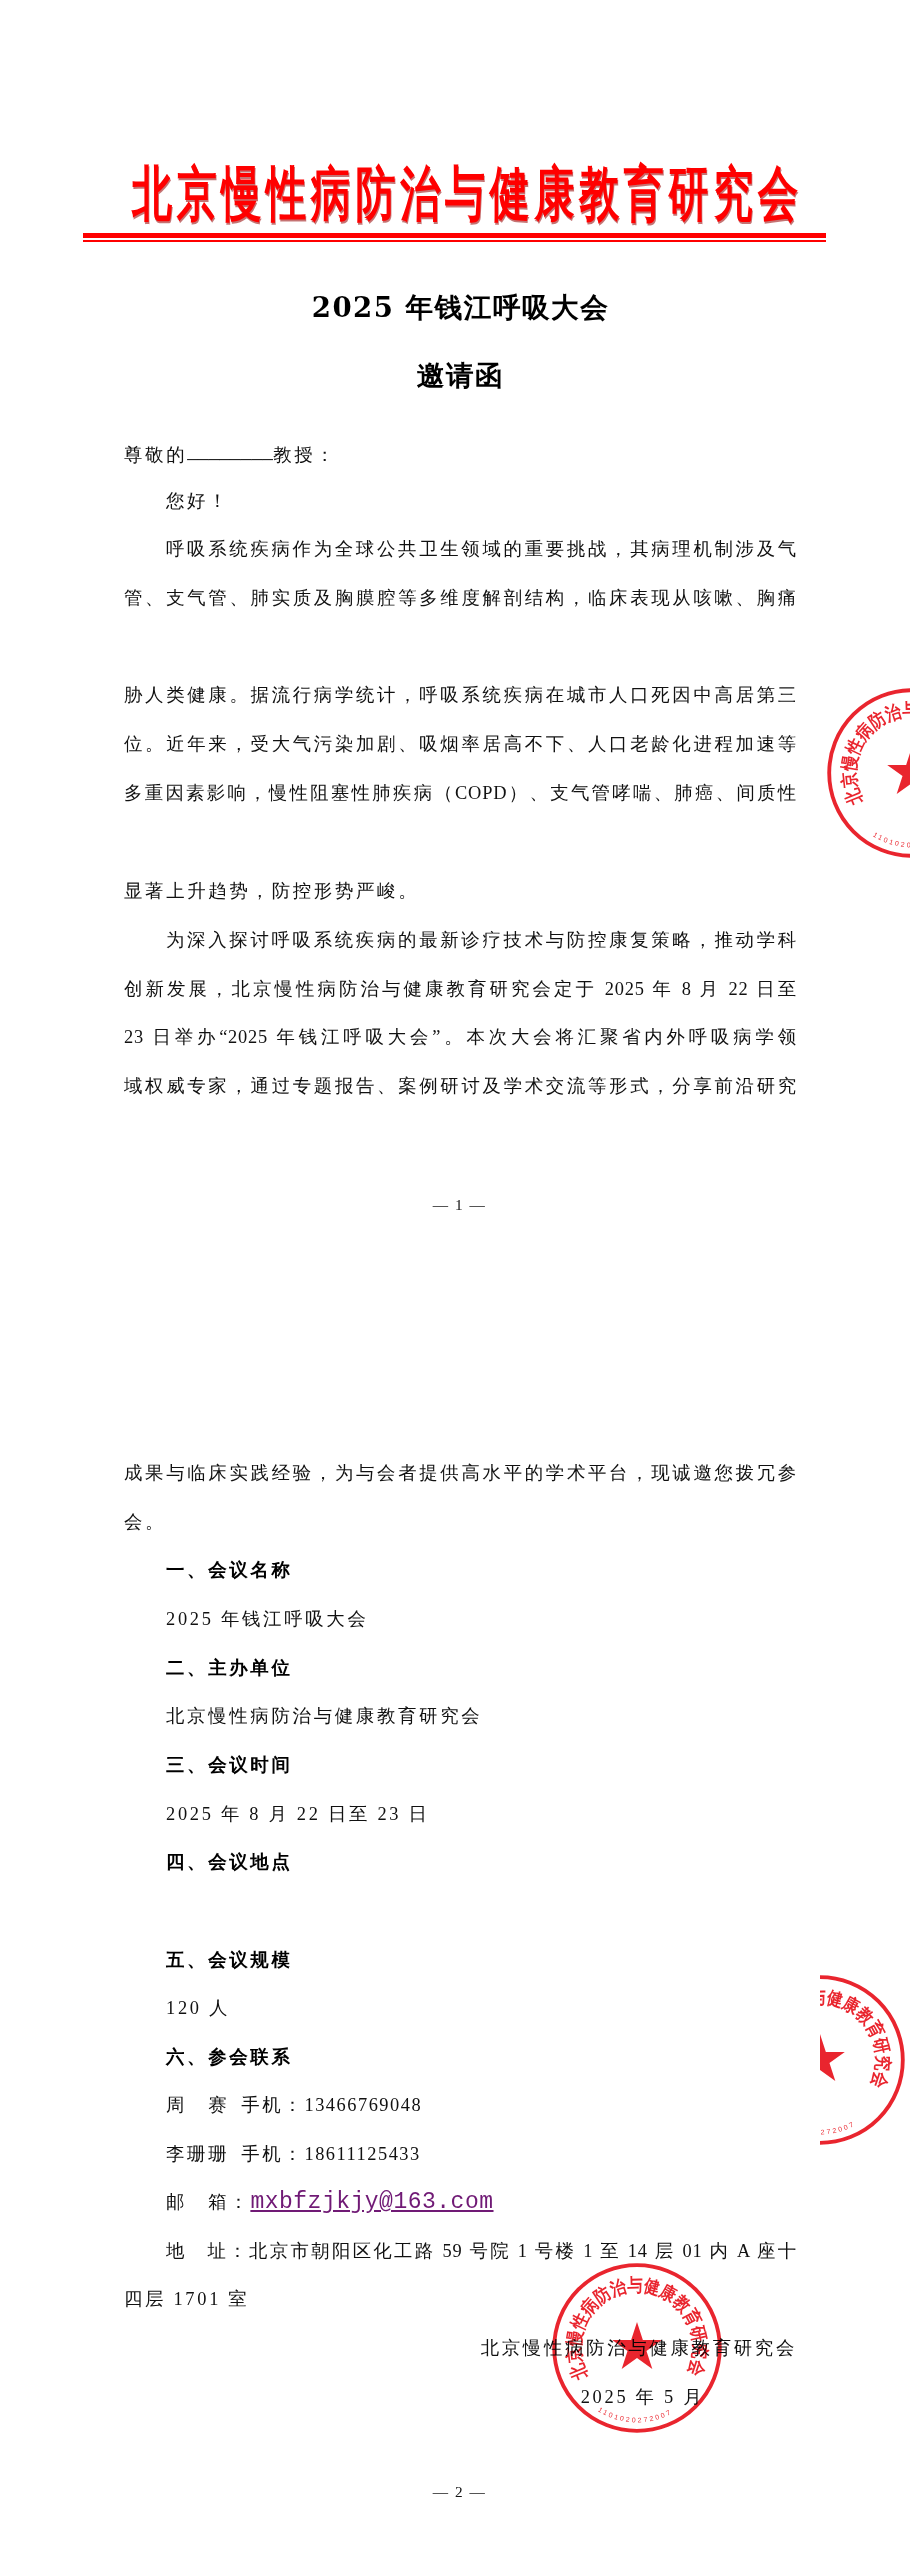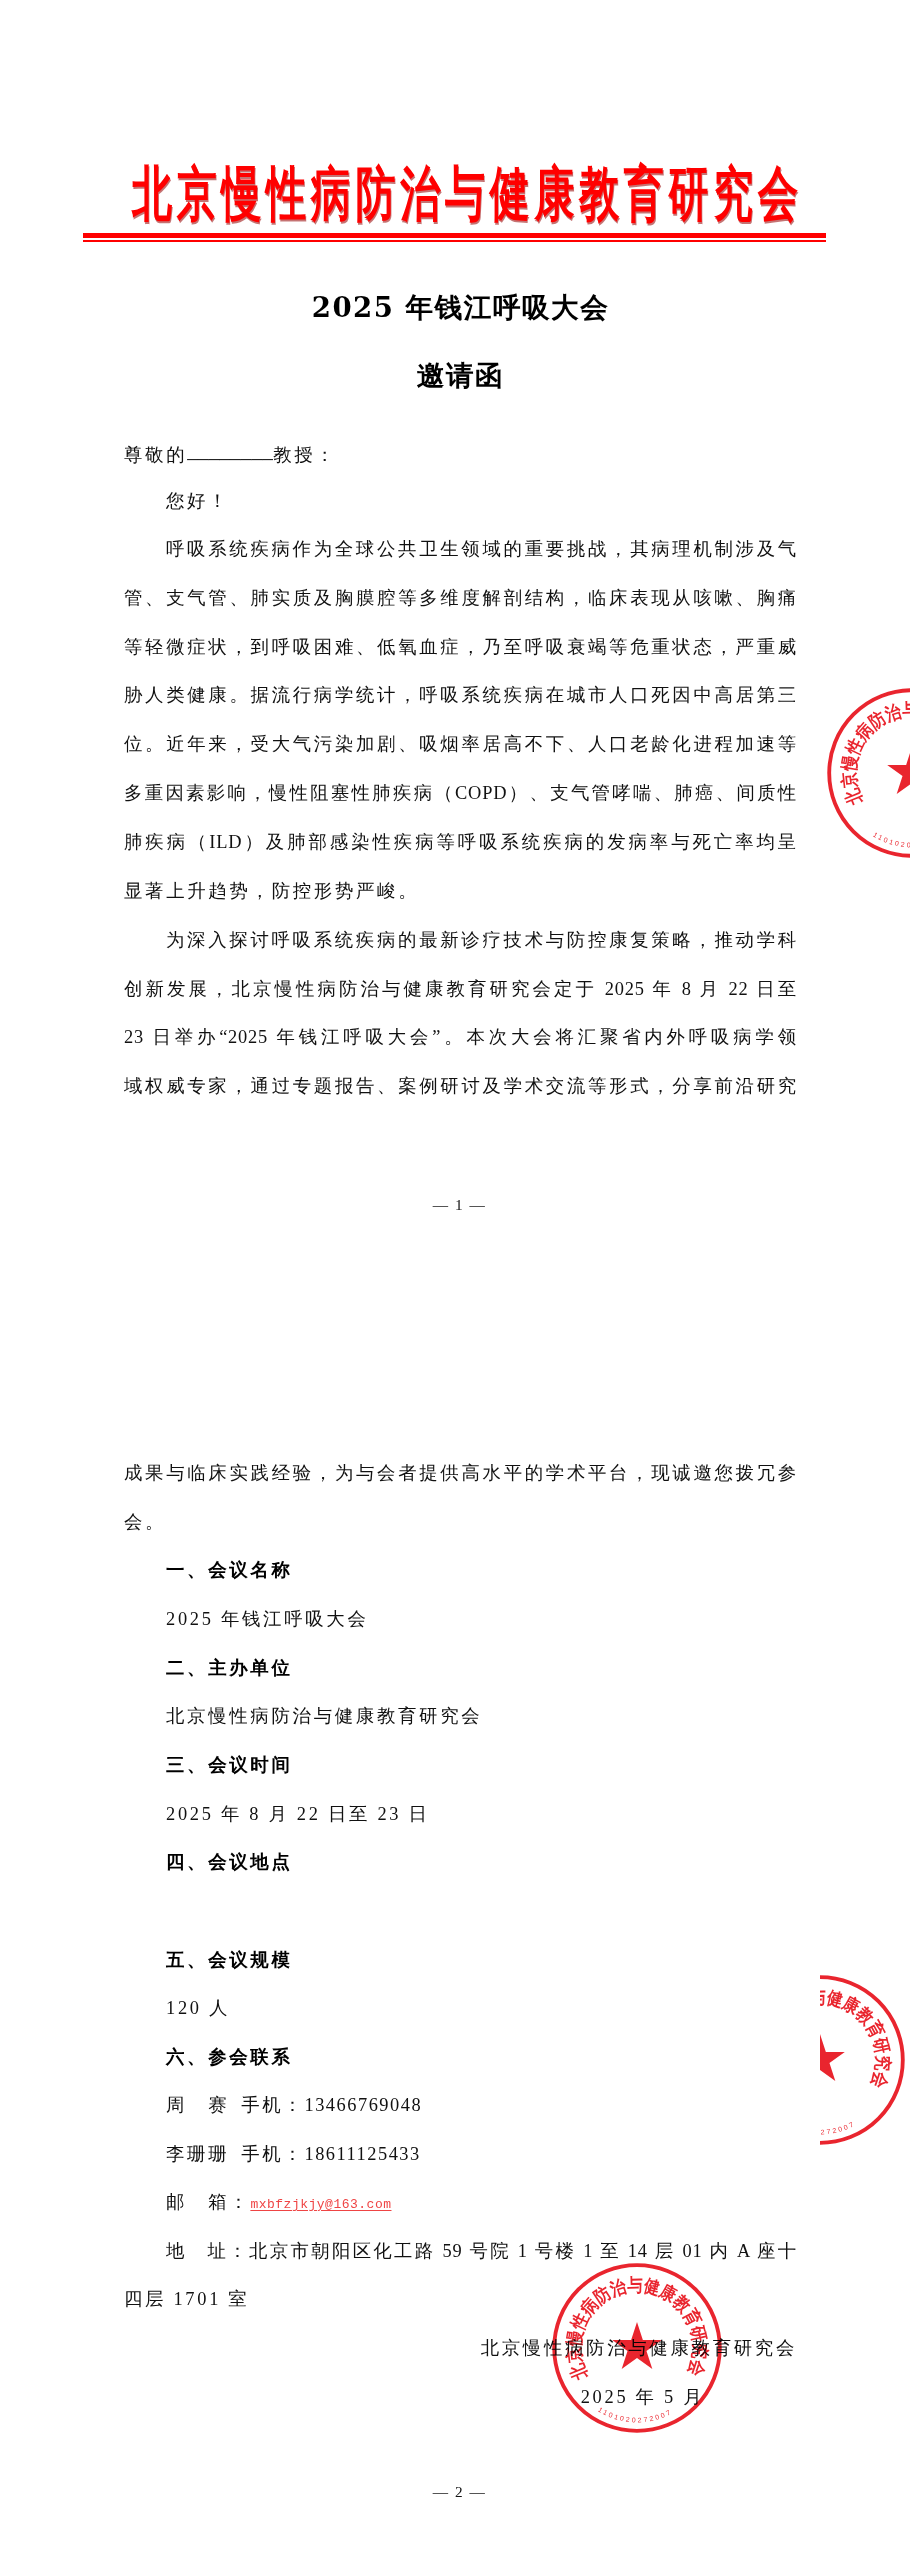--- a/index.html
+++ b/index.html
@@ -44,22 +44,22 @@
     }
     .heading { font-family: Liberation Serif, serif; font-weight: bold; color: #000; }
     .blank {
       display: inline-block; width: 86px; overflow: hidden; vertical-align: baseline;
       font-size: 21.4px; letter-spacing: 0; line-height: 21.4px;
     }
     .name { display: inline-block; width: 63px; }
     .gap { display: inline-block; width: 12.2px; }
     .num { letter-spacing: 1.5px; }
     .email {
-      font-family: "Liberation Mono", "DejaVu Sans Mono", monospace; font-size: 13px;
-      letter-spacing: 0.5px; text-decoration: underline; text-underline-offset: 2.3px; color: #ef4444;
+      font-family: "Liberation Mono", "DejaVu Sans Mono", monospace; font-size: 23px;
+      letter-spacing: 0.5px; text-decoration: underline; text-underline-offset: 2.3px; color: #701a75;
     }
     .sig { text-align: right; }
     .date { left: 566px; width: 153px; text-align: center; }
 
     .page-no {
       position: absolute; left: 383px; width: 153px; height: 18.4px; line-height: 18.4px;
       text-align: center; font-size: 15.3px; letter-spacing: 1.5px; color: #111;
       font-family: "Liberation Serif", serif; white-space: nowrap;
     }
 
@@ -82,25 +82,23 @@
   <div class="doc-title" style="top:359px">邀请函</div>
 
   <div class="ln" style="top:440px">
     <span>尊敬的</span><span class="blank">________</span><span>教授：</span>
   </div>
 
   <div class="ln ind" style="top:489px">您好！</div>
 
   <div class="ln ind just" style="top:537px">呼吸系统疾病作为全球公共卫生领域的重要挑战，其病理机制涉及气</div>
   <div class="ln just" style="top:586px">管、支气管、肺实质及胸膜腔等多维度解剖结构，临床表现从咳嗽、胸痛</div>
-  <div class="ln just" style="top:635px">等轻微症状，到呼吸困难、低氧血症，乃至呼吸衰竭等危重状态，严重威</div>
   <div class="ln just" style="top:683px">胁人类健康。据流行病学统计，呼吸系统疾病在城市人口死因中高居第三</div>
   <div class="ln just" style="top:732px">位。近年来，受大气污染加剧、吸烟率居高不下、人口老龄化进程加速等</div>
   <div class="ln just" style="top:781px">多重因素影响，慢性阻塞性肺疾病（COPD）、支气管哮喘、肺癌、间质性</div>
-  <div class="ln just" style="top:830px">肺疾病（ILD）及肺部感染性疾病等呼吸系统疾病的发病率与死亡率均呈</div>
   <div class="ln" style="top:879px">显著上升趋势，防控形势严峻。</div>
 
   <div class="ln ind just" style="top:928px">为深入探讨呼吸系统疾病的最新诊疗技术与防控康复策略，推动学科</div>
   <div class="ln just" style="top:977px">创新发展，北京慢性病防治与健康教育研究会定于 2025 年 8 月 22 日至</div>
   <div class="ln just" style="top:1025px">23 日举办“2025 年钱江呼吸大会”。本次大会将汇聚省内外呼吸病学领</div>
   <div class="ln just" style="top:1074px">域权威专家，通过专题报告、案例研讨及学术交流等形式，分享前沿研究</div>
 
   <div class="page-no" style="top:1196px">— 1 —</div>
 
   <div class="seal-wrap" style="left:820px; top:681px; width:90px; height:184px;">

